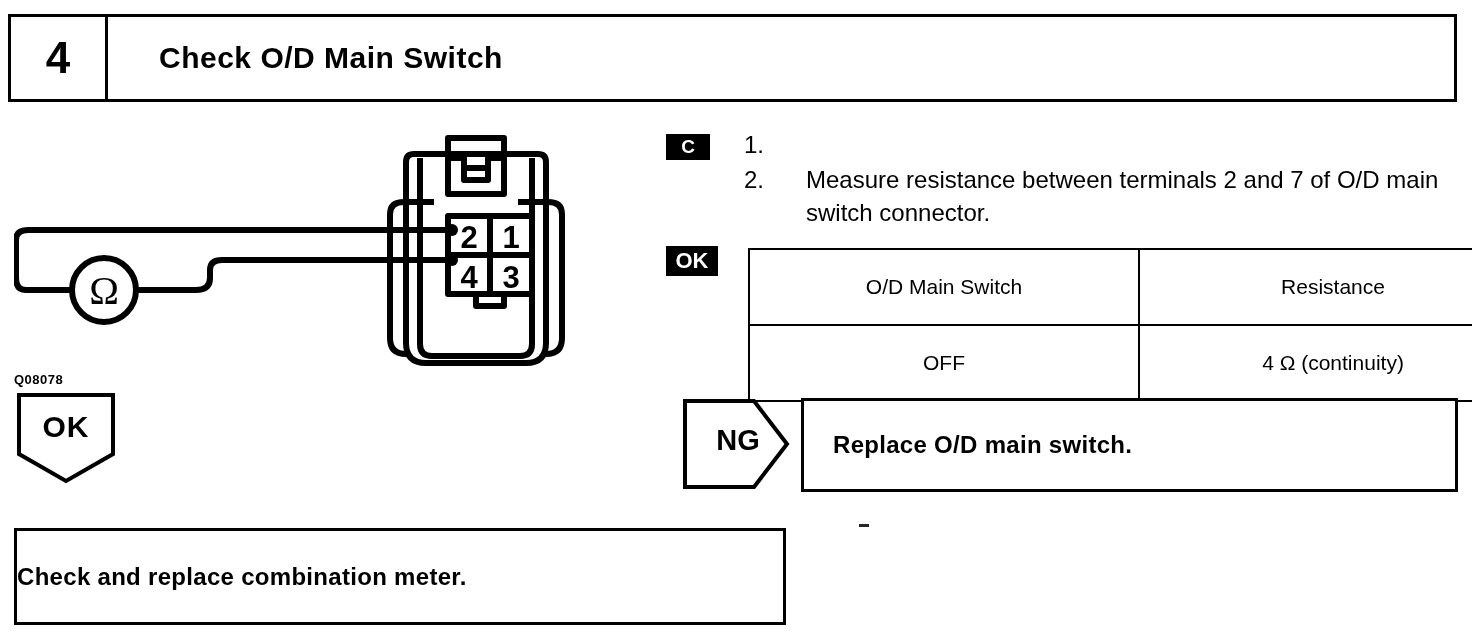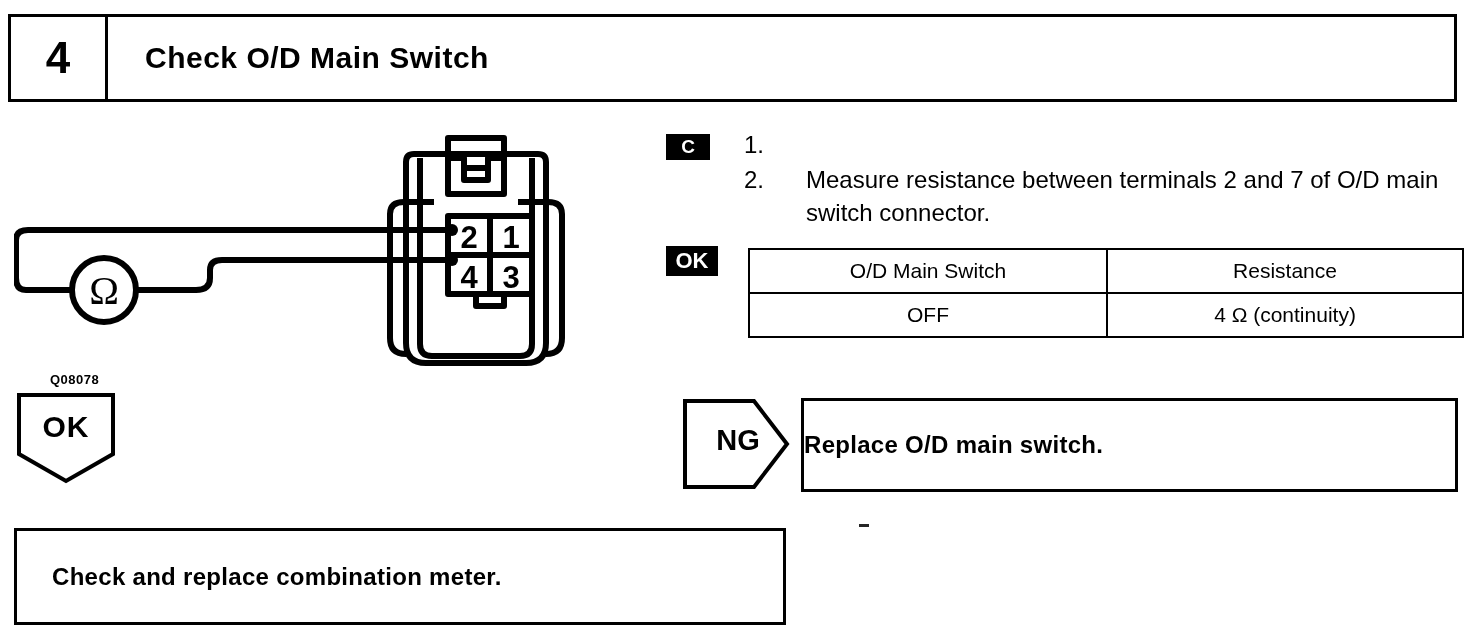--- a/index.html
+++ b/index.html
@@ -43,21 +43,21 @@
   .step-number {
     font-size: 44px;
     font-weight: bold;
     line-height: 1;
     letter-spacing: 0px;
   }
   .step-title-cell {
     flex: 1;
     display: flex;
     align-items: center;
-    padding-left: 37px;
+    padding-left: 51px;
     box-sizing: border-box;
   }
   .step-title {
     font-size: 30px;
     font-weight: bold;
     letter-spacing: 0.5px;
     white-space: nowrap;
   }
 
   
@@ -70,21 +70,20 @@
   }
   .figure-svg { display: block; }
   .figure-code {
     position: absolute;
     left: 14px;
     top: 372px;
     font-size: 13px;
     font-weight: bold;
     letter-spacing: 0.5px;
     font-family: "Liberation Sans", sans-serif;
-    margin-left: 36px;
   }
 
   
   .ok-pentagon-wrap {
     position: absolute;
     left: 16px;
     top: 392px;
     width: 100px;
     height: 92px;
   }
@@ -167,21 +166,21 @@
     border-collapse: collapse;
     table-layout: fixed;
     background: #fff;
   }
   .spec-table td, .spec-table th {
     border: 2px solid #000;
     height: 42px;
     text-align: center;
     font-size: 21px;
     font-weight: normal;
-    padding: 0;
+    padding: 16px;
     letter-spacing: 0px;
   }
   .spec-table .col-a { width: 356px; }
   .spec-table .col-b { width: 354px; }
 
   
   .ng-arrow-wrap {
     position: absolute;
     left: 682px;
     top: 398px;
@@ -201,40 +200,40 @@
   .replace-box {
     position: absolute;
     left: 801px;
     top: 398px;
     width: 657px;
     height: 94px;
     border: 3px solid #000;
     box-sizing: border-box;
     display: flex;
     align-items: center;
+    padding-left: 29px;
     background: #fff;
   }
   .replace-text {
     font-size: 24px;
     font-weight: bold;
     letter-spacing: 0.3px;
   }
 
   
   .result-box {
     position: absolute;
     left: 14px;
     top: 528px;
     width: 772px;
     height: 97px;
     border: 3px solid #000;
     box-sizing: border-box;
     display: flex;
     align-items: center;
-    padding-left: 35px;
     background: #fff;
   }
   .result-text {
     font-size: 24px;
     font-weight: bold;
     letter-spacing: 0.3px;
   }
 
   
   .speck {

